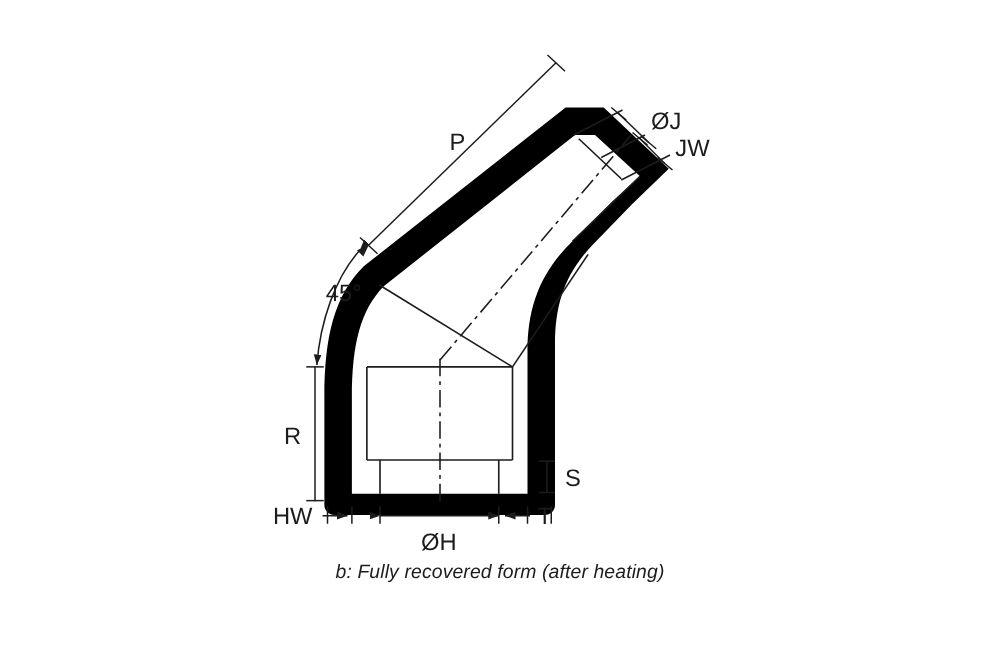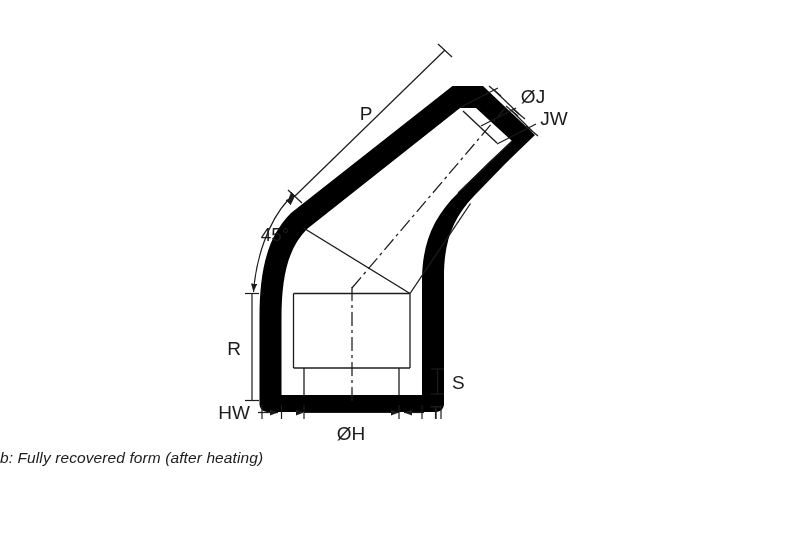--- a/index.html
+++ b/index.html
@@ -1,20 +1,20 @@
 <!DOCTYPE html>
 <html><head>
 <meta charset="utf-8">
 <style>
   html,body{margin:0;padding:0;background:#ffffff;}
   body{width:800px;height:533px;overflow:hidden;
        font-family:"Liberation Sans","DejaVu Sans",sans-serif;}
   #stage{position:relative;width:800px;height:533px;background:#ffffff;}
   #drawing{position:absolute;left:0;top:0;width:800px;height:533px;}
-  .cap{position:absolute;left:0;top:449px;width:800px;text-align:left;
+  .cap{position:absolute;left:0;top:449px;width:800px;text-align:center;
        font-style:italic;font-size:15.5px;color:#1c1c1c;letter-spacing:.1px;}
   text{font-family:"Liberation Sans","DejaVu Sans",sans-serif;}
 </style>
 </head>
 <body>
 
 <div id="stage">
 
   <svg id="drawing" viewBox="0 0 800 533">
     <defs>

